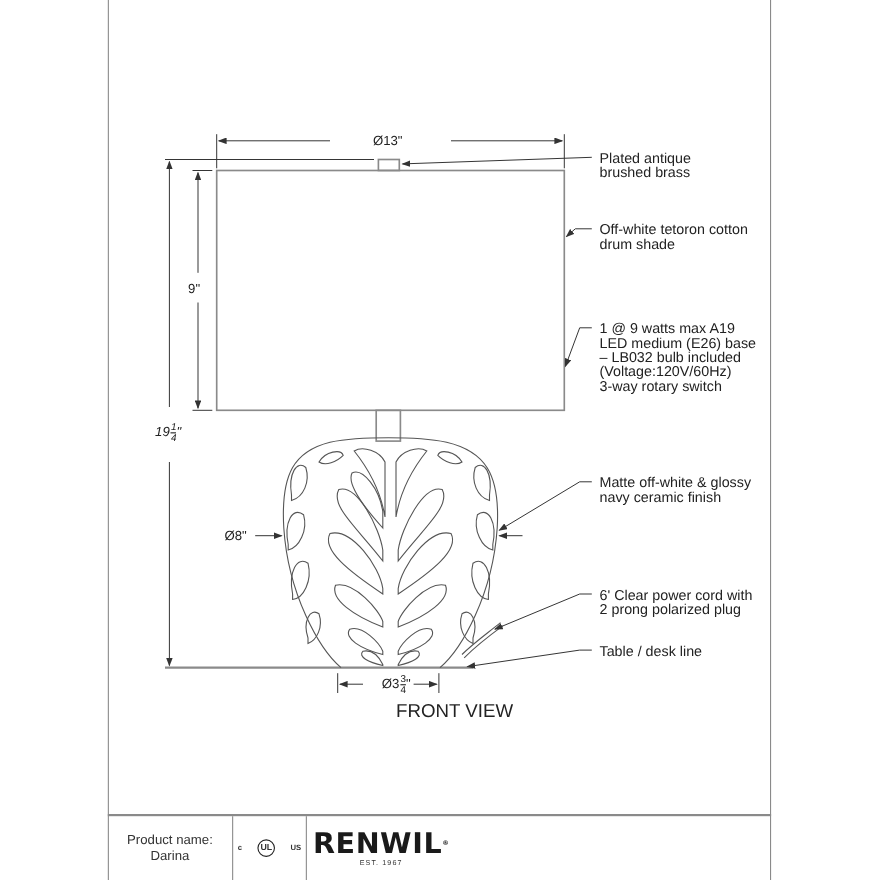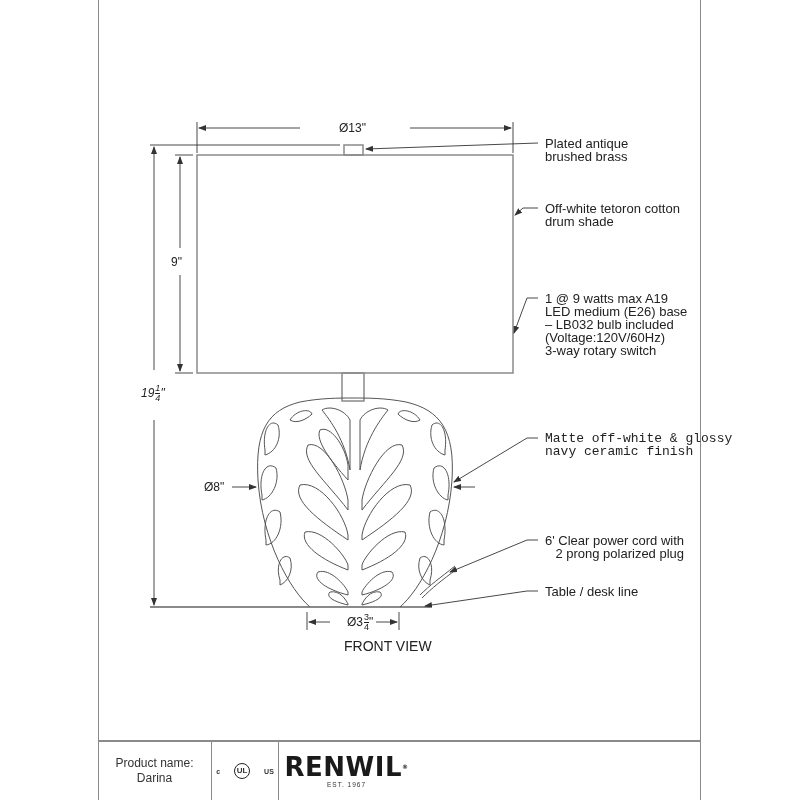--- a/index.html
+++ b/index.html
@@ -114,42 +114,42 @@
 
 <div class="dim" style="left:336px;top:121px;">Ø13"</div>
 <div class="dim" style="left:168px;top:255px;">9"</div>
 <div class="dim" style="left:138px;top:384px;font-style:italic;">
   <span>19</span><span class="frac"><span class="num">1</span><span>4</span></span>"
 </div>
 <div class="dim" style="left:201px;top:480px;">Ø8"</div>
 <div class="dim" style="left:344px;top:613px;">
   <span>Ø3</span><span class="frac"><span class="num">3</span><span>4</span></span>"
 </div>
-<div class="lbl" style="left:303px;top:640px;font-size:14px;padding-left:41px;">FRONT VIEW</div>
+<div class="lbl" style="left:319px;top:640px;font-size:17px;padding-left:41px;">FRONT VIEW</div>
 
 <div class="lbl" style="left:545px;top:137px;">
   <div>Plated antique</div>
   <div>brushed brass</div>
 </div>
 <div class="lbl" style="left:545px;top:202px;">
   <div>Off-white tetoron cotton</div>
   <div>drum shade</div>
 </div>
 <div class="lbl" style="left:545px;top:292px;">
   <div>1 @ 9 watts max A19</div>
   <div>LED medium (E26) base</div>
   <div>– LB032 bulb included</div>
   <div>(Voltage:120V/60Hz)</div>
   <div>3-way rotary switch</div>
 </div>
-<div class="lbl" style="left:545px;top:432px;font-family:Liberation Mono, monospace;">
+<div class="lbl" style="left:545px;top:432px;">
   <div>Matte off-white &amp; glossy</div>
   <div>navy ceramic finish</div>
 </div>
-<div class="lbl" style="left:545px;top:534px;text-align:right;">
+<div class="lbl" style="left:545px;top:534px;">
   <div>6' Clear power cord with</div>
   <div>2 prong polarized plug</div>
 </div>
 <div class="lbl" style="left:545px;top:585px;">
   <div>Table / desk line</div>
 </div>
 
 <div class="footer">
   <div class="cell" style="width:114px;">
     <div>Product name:</div>

